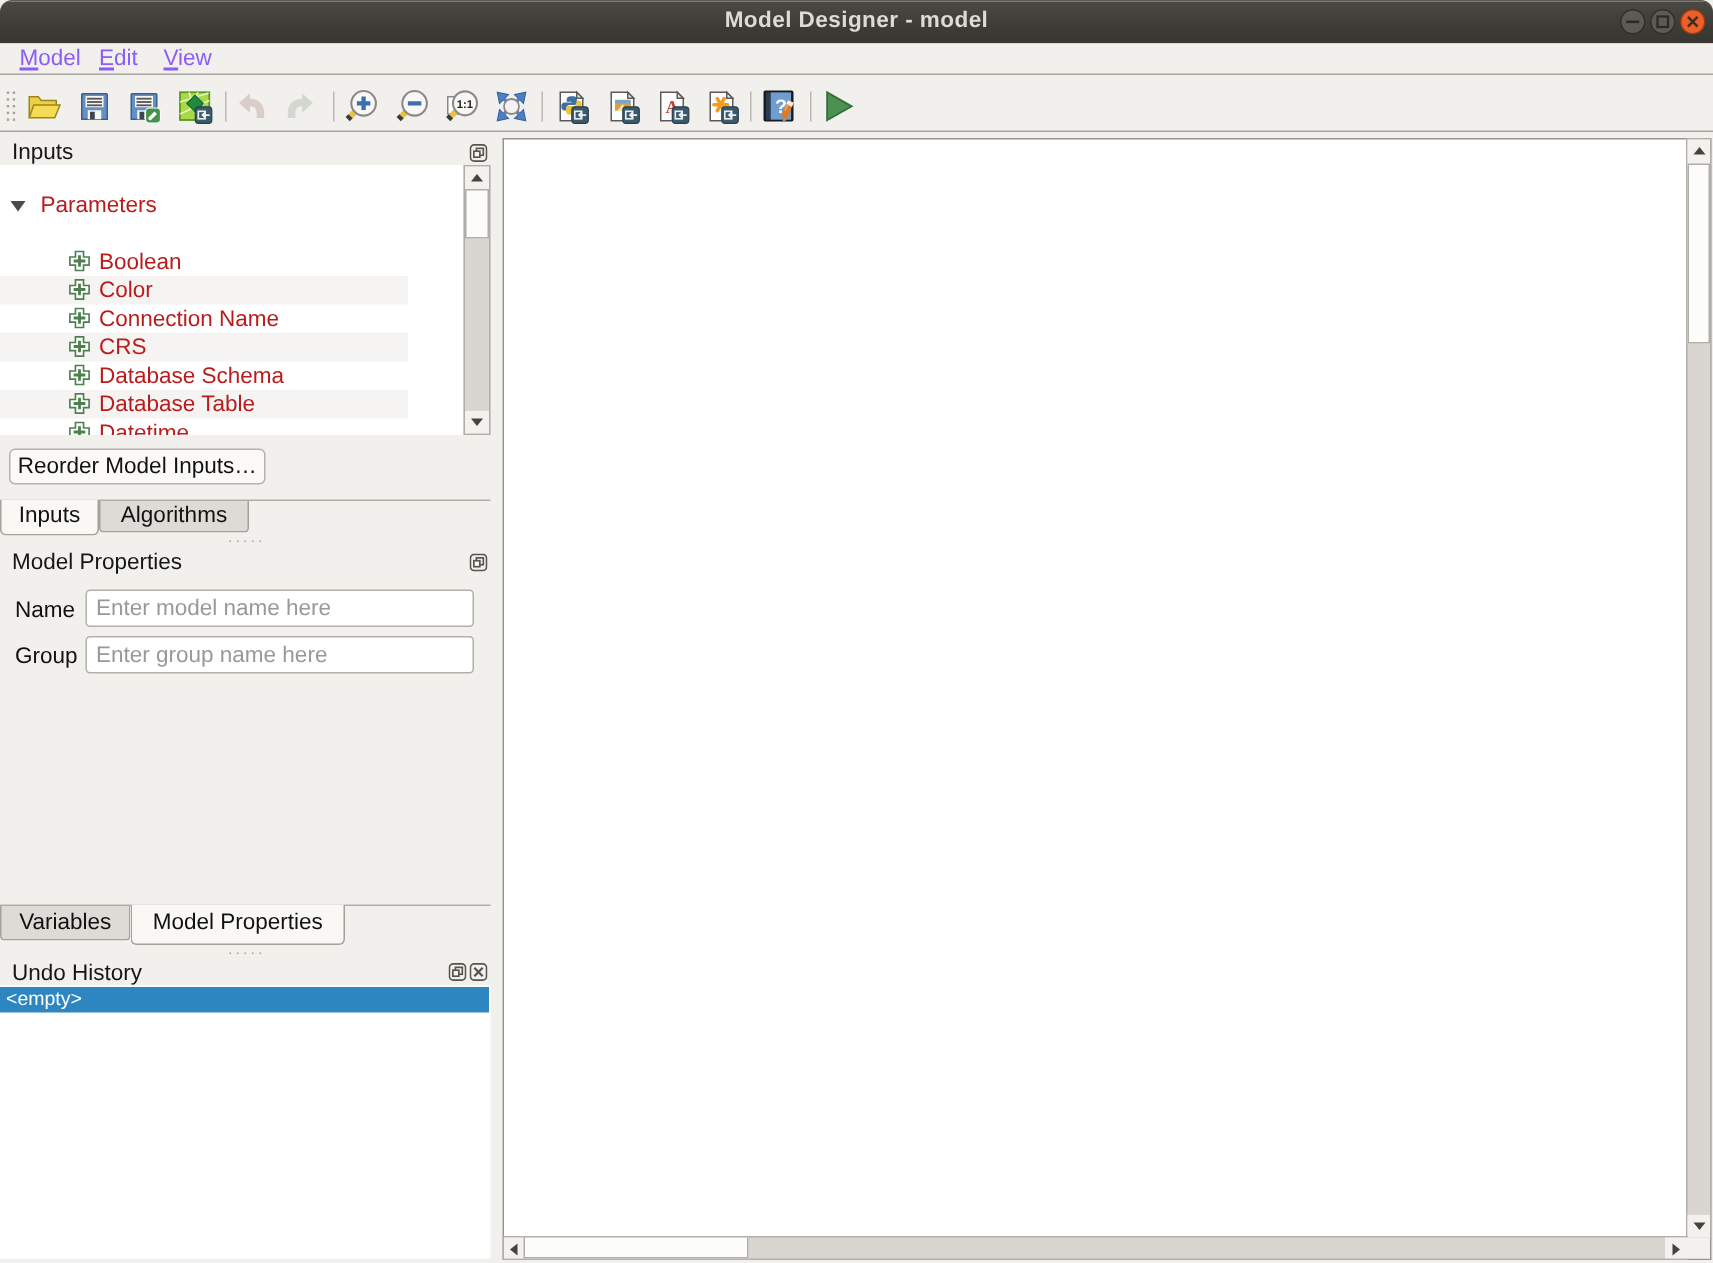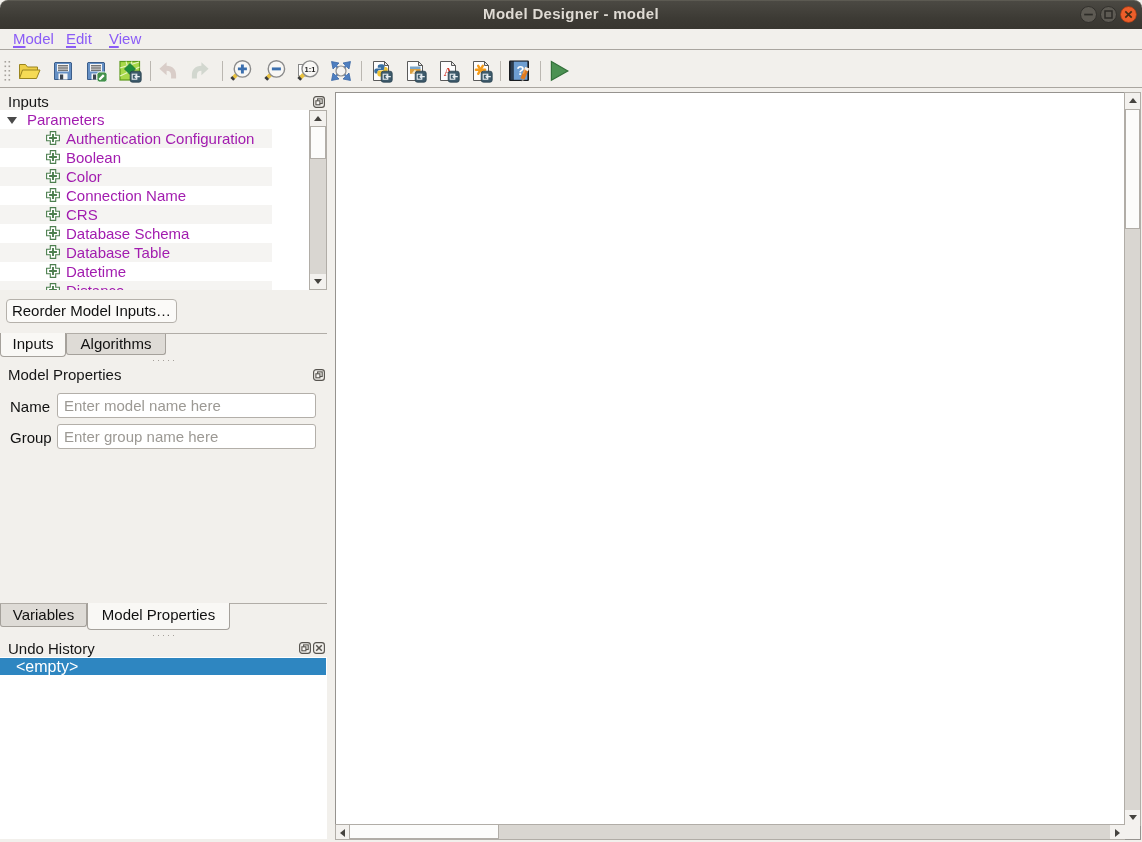--- a/index.html
+++ b/index.html
@@ -18,21 +18,21 @@
 
 #toolbar{left:0;top:50px;width:1142px;height:38px;background:#f2f0ec;border-bottom:1px solid #aaa6a0;box-sizing:border-box;}
 .tbsep{top:61px;width:1px;height:20px;background:#bbb7b1;}
 .ticon{top:59px;width:24px;height:24px;}
 
 #dock{left:0;top:88px;width:327px;height:754px;background:#f2f0ec;}
 .hdrtxt{font-size:15px;color:#161616;}
 .floaticon{width:12px;height:12px;}
 
 #tree{left:0;top:110px;width:327px;height:180px;background:#ffffff;overflow:hidden;}
-.trow{left:0;width:272px;height:19px;font-size:15px;color:#a21caf;}
+.trow{left:0;width:272px;height:19px;font-size:15px;color:#b91c1c;margin-top:17px;}
 .trow.alt{background:#f5f4f2;}
 .tlabel{position:absolute;top:1px;}
 
 .sbv{box-sizing:border-box;border:1px solid #b1ada7;background:#d9d6d1;}
 .sbbtn{background:#f3f1ee;box-sizing:border-box;}
 .sbthumb{background:#fcfcfb;box-sizing:border-box;border:1px solid #b1ada7;}
 
 #reorder{left:6px;top:299px;width:171px;height:24px;background:#fbfaf8;border:1px solid #b5b1ab;
   border-radius:4px;box-sizing:border-box;font-size:15px;color:#111;text-align:center;line-height:22px;}
 
@@ -40,21 +40,21 @@
 .tab{box-sizing:border-box;font-size:15px;color:#111;text-align:center;}
 .tabsel{background:#f9f8f5;border:1px solid #a5a19b;border-top:none;border-radius:0 0 4px 4px;}
 .tabuns{background:#dedbd6;border:1px solid #a5a19b;border-top:none;border-radius:0 0 3px 3px;}
 
 .field{box-sizing:border-box;background:#fff;border:1px solid #b3afa9;border-radius:3px;
   font-size:15px;color:#9c9994;padding:3px 0 0 6px;}
 .flabel{font-size:15px;color:#111;}
 .dots5{color:#9a968f;font-size:9px;letter-spacing:2px;}
 
 #undolist{left:0;top:657px;width:327px;height:182px;background:#fff;}
-#undosel{left:0;top:658px;width:326px;height:17px;background:#2e86c1;color:#fff;font-size:16px;padding:0 0 0 16px;box-sizing:border-box;}
+#undosel{left:0;top:658px;width:326px;height:17px;background:#2e86c1;color:#fff;font-size:13px;padding:0 0 0 4px;box-sizing:border-box;}
 
 #canvas{left:335px;top:92px;width:806px;height:748px;background:#fff;border:1px solid #96938f;box-sizing:border-box;}
 </style>
 </head>
 <body>
 <svg width="0" height="0" style="position:absolute">
 <defs>
 <g id="gplus">
   <path d="M4.3 0.6 L9.7 0.6 L9.7 4.3 L13.4 4.3 L13.4 9.7 L9.7 9.7 L9.7 13.4 L4.3 13.4 L4.3 9.7 L0.6 9.7 L0.6 4.3 L4.3 4.3 Z" fill="#ffffff" stroke="#4d7f4f" stroke-width="1.1"></path>
   <path d="M7 3.1 L7 10.9 M3.1 7 L10.9 7" stroke="#4d7f4f" stroke-width="1.9"></path>
@@ -233,26 +233,20 @@
  <rect x="4.6" y="2.9" width="4.6" height="4.6" fill="none" stroke="#57544f" stroke-width="1.1"></rect>
  <rect x="2.9" y="4.8" width="4" height="4" fill="#f7f5f2" stroke="#57544f" stroke-width="1.1"></rect>
 </svg>
 <div id="tree" class="abs">
   <div class="trow abs" style="top:0px">
     <svg class="tlabel" style="left:7px;top:5px" width="10" height="10">
         <path d="M0 2 L10 2 L5 9 Z" fill="#4a4a4a"></path>
       </svg>
     <span class="tlabel" style="left:27px">Parameters</span>
   </div>
-  <div class="trow abs alt" style="top:19px">
-      <svg class="tlabel" style="left:46px;top:2px" width="14" height="14" viewBox="0 0 14 14">
-        <use href="#gplus"></use>
-      </svg>
-      <span class="tlabel" style="left:66px">Authentication Configuration</span>
-    </div>
   <div class="trow abs" style="top:38px">
       <svg class="tlabel" style="left:46px;top:2px" width="14" height="14" viewBox="0 0 14 14">
         <use href="#gplus"></use>
       </svg>
       <span class="tlabel" style="left:66px">Boolean</span>
     </div>
   <div class="trow abs alt" style="top:57px">
       <svg class="tlabel" style="left:46px;top:2px" width="14" height="14" viewBox="0 0 14 14">
         <use href="#gplus"></use>
       </svg>

